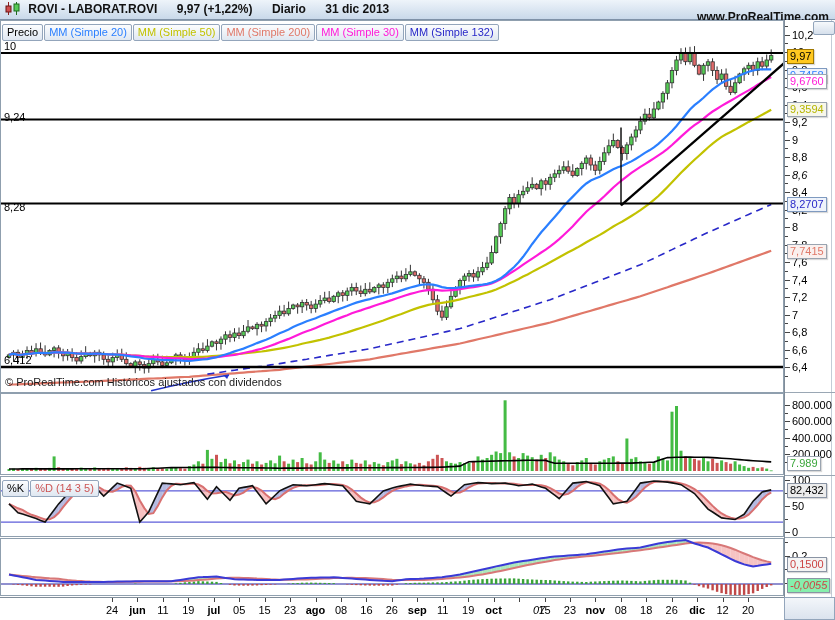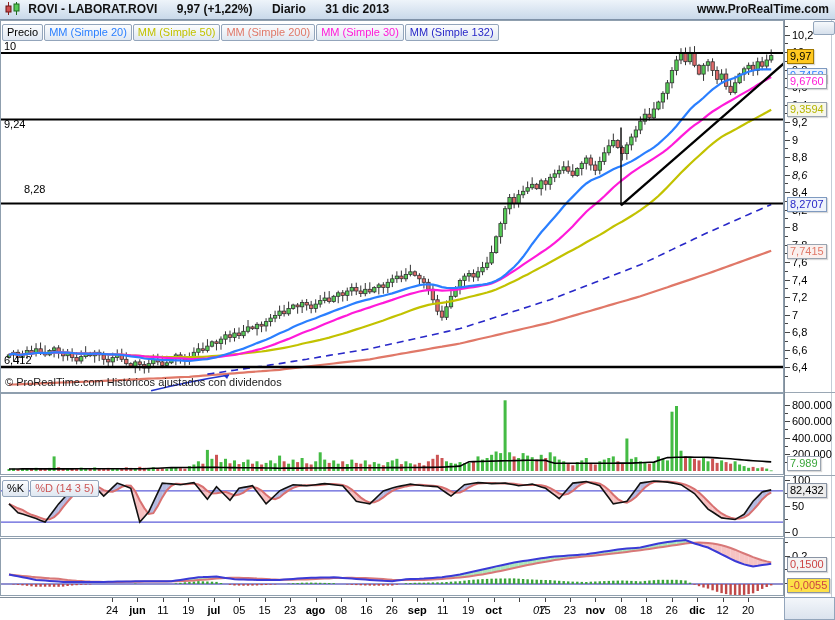--- a/index.html
+++ b/index.html
@@ -4,21 +4,21 @@
 <style>
   html,body{margin:0;padding:0;background:#fff;width:835px;height:620px;overflow:hidden;
     font-family:"Liberation Sans","DejaVu Sans",sans-serif;-webkit-user-select:none;user-select:none;}
   .app{position:relative;width:835px;height:620px;background:#fff;}
   
   .titlebar{position:absolute;left:0;top:0;width:835px;height:19px;
     background:linear-gradient(#eef4fa,#c9d9ea);border-bottom:1px solid #7f92a8;
     font-size:12px;font-weight:bold;color:#111;line-height:19px;white-space:nowrap;}
   .titlebar .logo{display:inline-block;width:16px;height:13px;vertical-align:-2px;margin:0 4px 0 5px;}
   .titlebar .t{margin-right:16px;}
-  .titlebar .site{position:absolute;right:6px;top:0;}
+  .titlebar .site{position:absolute;right:6px;top:8px;}
   
   .panel{position:absolute;left:0;width:784px;background:#fff;border:1px solid #8f9fae;box-sizing:border-box;}
   .panel svg{position:absolute;left:0;top:0;}
   .btnrow{position:absolute;left:1px;top:1px;z-index:5;white-space:nowrap;}
   .btn{display:inline-block;margin-right:1px;padding:0 4px;height:15px;line-height:15px;font-size:11px;
     background:linear-gradient(#fcfdfe,#dfe7f1);border:1px solid #93a5bb;border-radius:2px;color:#000;}
   #copyright{position:absolute;left:4px;top:355px;font-size:11px;color:#1a1a1a;z-index:4;}
   
   #right-axis{position:absolute;left:784px;top:20px;width:51px;height:577px;background:#fff;
     border-left:1px solid #808d9a;box-sizing:border-box;font-size:11px;color:#000;}
@@ -411,22 +411,22 @@
         <line x1="0" y1="182.5" x2="782" y2="182.5" stroke="#000" stroke-width="2"></line>
         <line x1="0" y1="346.0" x2="782" y2="346.0" stroke="#000" stroke-width="2.6"></line>
         <line x1="620.007" y1="106.4" x2="620.007" y2="184.3" stroke="#000000" stroke-width="1.4"></line>
         <line x1="620.007" y1="184.3" x2="782.818" y2="42.5" stroke="#000000" stroke-width="2.4"></line>
         <path d="M150.065 369.75000000000006 Q189.753 360.12500000000006 228.08799999999997 354" fill="none" stroke="#2233cc" stroke-width="1.6"></path>
         <path d="M228.08799999999997 354 l-6 0 l4 4 z" fill="#2233cc"></path>
       </svg>
     <div id="price-buttons" class="btnrow"><span class="btn" style="color: rgb(0, 0, 0);">Precio</span><span class="btn" style="color: rgb(42, 127, 255);">MM (Simple 20)</span><span class="btn" style="color: rgb(194, 194, 0);">MM (Simple 50)</span><span class="btn" style="color: rgb(224, 120, 104);">MM (Simple 200)</span><span class="btn" style="color: rgb(255, 26, 217);">MM (Simple 30)</span><span class="btn" style="color: rgb(40, 40, 200);">MM (Simple 132)</span></div>
     <div id="copyright">© ProRealTime.com  Históricos ajustados con dividendos</div>
   <div class="hl-label" style="top: 19px;">10</div>
-      <div class="hl-label" style="top: 97px;">9,24</div>
-      <div class="hl-label" style="top: 162px; margin-left: 20px;">8,28</div>
+      <div class="hl-label" style="top: 90px;">9,24</div>
+      <div class="hl-label" style="top: 180px;">8,28</div>
       <div class="hl-label" style="top: 332.95px;">6,412</div>
     </div>
 
   <div id="vol-panel" class="panel" style="top:393px;height:82px;">
     <svg id="vol-svg" width="782" height="80">
         <rect x="6.5" y="75.0" width="3" height="2.0" fill="#44bb44"></rect>
         <rect x="11.0" y="74.6" width="3" height="2.4" fill="#44bb44"></rect>
         <rect x="15.5" y="75.2" width="3" height="1.8" fill="#cc5555"></rect>
         <rect x="20.0" y="74.7" width="3" height="2.3" fill="#44bb44"></rect>
         <rect x="24.5" y="74.2" width="3" height="2.8" fill="#44bb44"></rect>
@@ -1196,21 +1196,21 @@
       <div class="sep" style="top: 517px;"></div>
       <div class="vbox" style="top: 28.625px; background: rgb(255, 200, 32); color: rgb(0, 0, 0); border-color: rgb(160, 120, 0);">9,97</div>
       <div class="vbox" style="top: 48.3125px; background: rgb(238, 243, 251); color: rgb(42, 127, 255); border-color: rgb(127, 154, 192);">9,7458</div>
       <div class="vbox" style="top: 54.35px; background: rgb(255, 255, 255); color: rgb(255, 26, 217); border-color: rgb(154, 164, 176);">9,6760</div>
       <div class="vbox" style="top: 82.0875px; background: rgb(247, 247, 234); color: rgb(181, 181, 0); border-color: rgb(154, 164, 176);">9,3594</div>
       <div class="vbox" style="top: 177.314px; background: rgb(238, 243, 251); color: rgb(40, 40, 200); border-color: rgb(127, 154, 192);">8,2707</div>
       <div class="vbox" style="top: 223.619px; background: rgb(250, 240, 238); color: rgb(224, 120, 104); border-color: rgb(154, 164, 176);">7,7415</div>
       <div class="vbox" style="top: 436px; background: rgb(255, 255, 255); color: rgb(58, 166, 58); border-color: rgb(154, 164, 176);">7.989</div>
       <div class="vbox" style="top: 462.635px; background: rgb(236, 236, 236); color: rgb(0, 0, 0); border-color: rgb(138, 148, 164);">82,432</div>
       <div class="vbox" style="top: 536.735px; background: rgb(244, 244, 244); color: rgb(204, 68, 68); border-color: rgb(138, 148, 164);">0,1500</div>
-      <div class="vbox" style="top: 557.743px; background: #fde047; color: rgb(204, 68, 68); border-color: rgb(138, 148, 164);">-0,0055</div>
+      <div class="vbox" style="top: 557.743px; background: #86efac; color: rgb(204, 68, 68); border-color: rgb(138, 148, 164); font-style: italic;">-0,0055</div>
     </div>
   <div class="corner-btn"></div>
 
   <div id="time-axis">
       <div class="ttick" style="left: 112px;"></div>
       <div class="tlab" style="left: 112px;">24</div>
       <div class="ttick" style="left: 137.4px;"></div>
       <div class="tlab month" style="left: 137.4px; text-align: right;">jun</div>
       <div class="ttick" style="left: 162.9px;"></div>
       <div class="tlab" style="left: 162.9px;">11</div>

